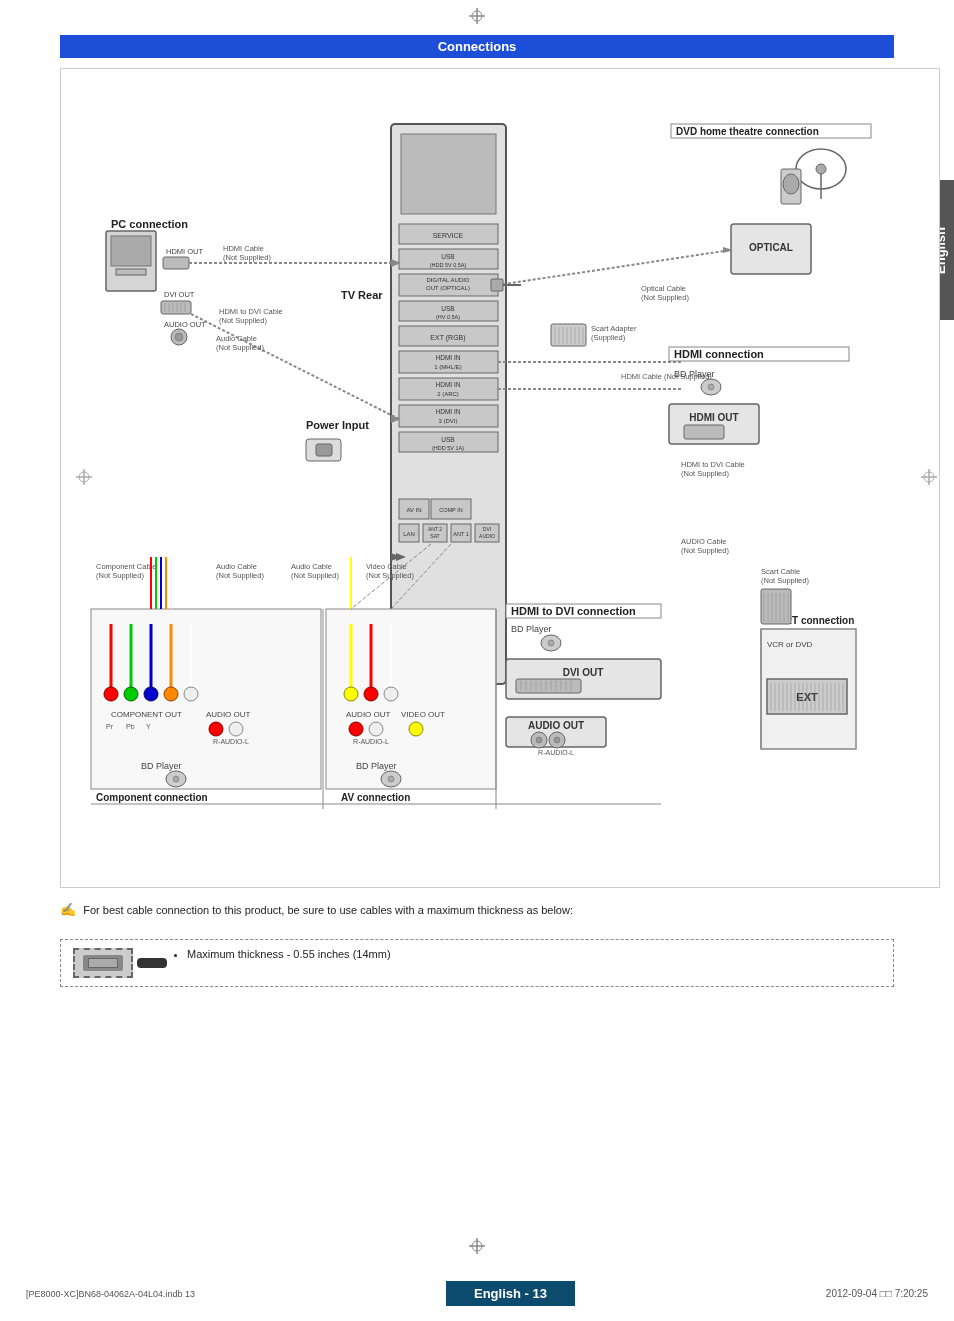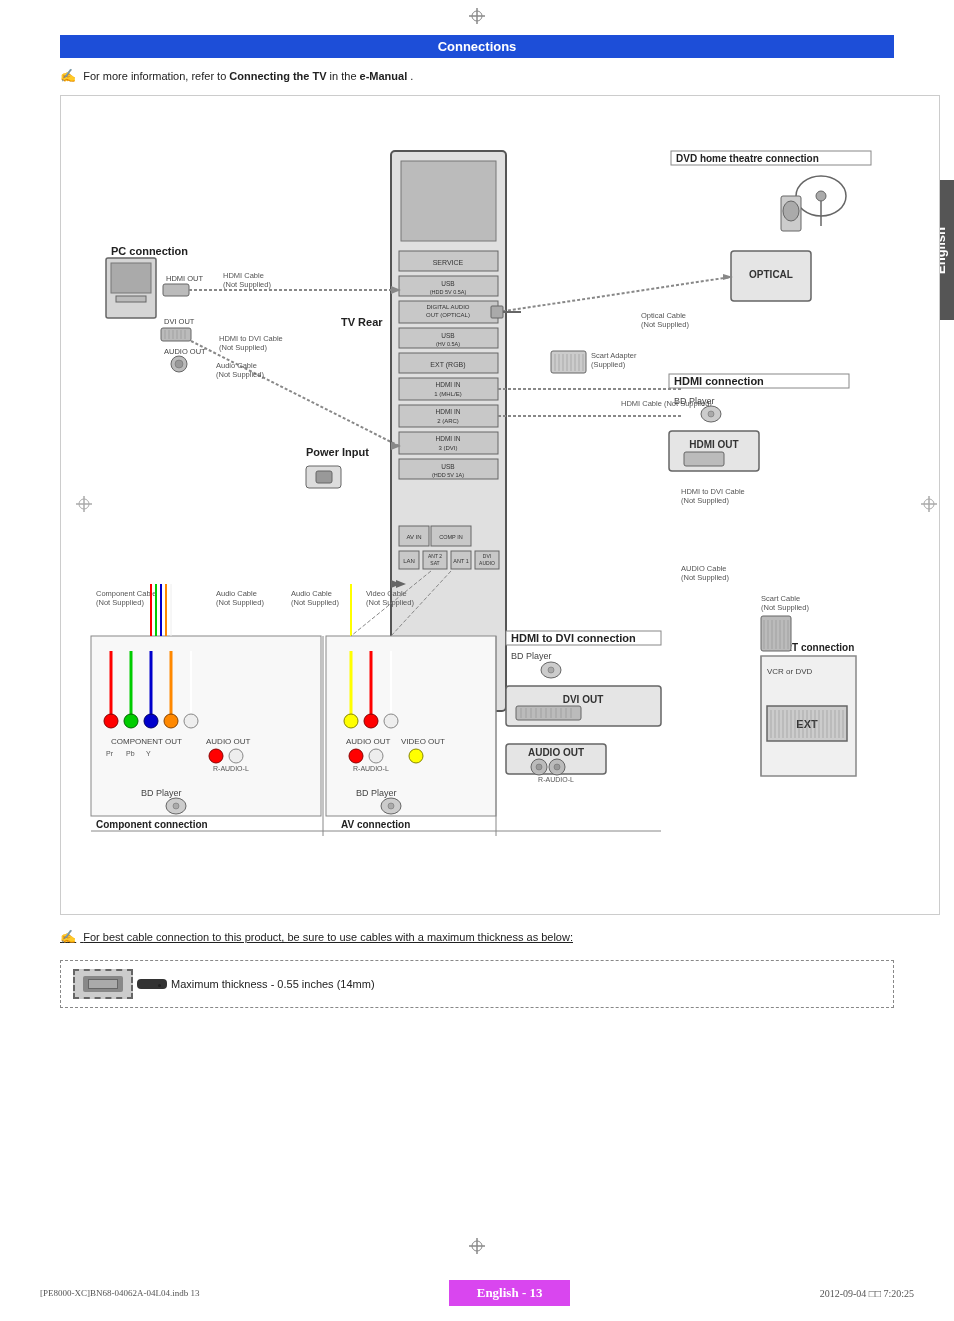--- a/index.html
+++ b/index.html
@@ -58,25 +58,24 @@
     }
 
     
     .bottom-note {
       margin-top: 12px;
       font-size: 11px;
     }
 
     .cable-box {
       display: flex;
-      align-items: center;
       border: 1px dashed #888;
       padding: 8px 12px;
       margin-top: 8px;
-      gap: 4px;
+      gap: 20px;
     }
 
     .main-content {
       padding: 15px 30px 80px 30px;
     }
 
     .diagram-wrapper {
       position: relative;
       width: 880px;
       margin: 0 auto;
@@ -99,28 +98,20 @@
         <circle cx="8" cy="8" r="5" fill="none" stroke="#888" stroke-width="1"></circle>
       </svg>
   </div>
 
   <div class="main-content">
 
     <div class="connections-header">
       <span>Connections</span>
     </div>
 
-    <div class="note-line">
-      <span style="font-size:13px; margin-right:4px;">✍</span>
-      <span>For more information, refer to </span>
-      <strong>Connecting the TV</strong>
-      <span> in the </span>
-      <strong>e-Manual</strong>
-      <span>.</span>
-    </div>
 
     <div class="diagram-wrapper">
       <svg width="880" height="820" style="border:1px solid #ccc; background:#fff;">
 
         <rect x="330" y="55" width="115" height="560" rx="4" fill="#e0e0e0" stroke="#555" stroke-width="2"></rect>
 
         <rect x="340" y="65" width="95" height="80" fill="#bbb" stroke="#777" stroke-width="1"></rect>
 
         <rect x="338" y="155" width="99" height="20" fill="#c8c8c8" stroke="#666" stroke-width="1"></rect>
         <text x="387" y="169" text-anchor="middle" font-size="7" fill="#333">SERVICE</text>
@@ -443,21 +434,21 @@
           <circle cx="8" cy="8" r="5" fill="none" stroke="#aaa" stroke-width="1"></circle>
         </g>
 
         <line x1="390" y1="475" x2="330" y2="540" stroke="#888" stroke-width="1" stroke-dasharray="4,2"></line>
         <line x1="370" y1="475" x2="290" y2="540" stroke="#888" stroke-width="1" stroke-dasharray="4,2"></line>
 
       </svg>
     </div>
 
     <div class="bottom-note">
-      <div style="margin-bottom:16px;text-decoration:underline;">
+      <div style="margin-bottom:22px;">
         <span style="font-size:13px; margin-right:4px;">✍</span>
         <span>For best cable connection to  this product, be sure to use cables with a maximum thickness as below:</span>
       </div>
       <div class="cable-box">
 
         <div style="display:flex;align-items:center;gap:4px;">
           <div style="width:60px;height:30px;border:2px dashed #666;background:#ccc;display:flex;align-items:center;justify-content:center;">
             <div style="width:40px;height:16px;background:#888;border-radius:2px;display:flex;align-items:center;justify-content:center;">
               <div style="width:30px;height:10px;background:#aaa;border:1px solid #666;"></div>
             </div>
@@ -467,24 +458,24 @@
         <ul>
           <li>
             <span>Maximum thickness - 0.55 inches (14mm)</span>
           </li>
         </ul>
       </div>
     </div>
 
   </div>
 
-  <div style="position:absolute;bottom:15px;left:0;right:0;display:flex;justify-content:flex-start;align-items:center;padding:0 40px;font-family:Liberation Serif, serif;">
+  <div style="position:absolute;bottom:15px;left:0;right:0;display:flex;justify-content:flex-start;align-items:center;padding:0 26px;">
     <span style="font-size:9px;color:#555;">[PE8000-XC]BN68-04062A-04L04.indb   13</span>
     <div style="display:flex;justify-content:center;flex:1;">
-      <div style="background:#d946ef;color:white;font-weight:bold;padding:5px 28px;font-size:13px;">
+      <div style="background:#0c4a6e;color:white;font-weight:bold;padding:5px 28px;font-size:13px;">
         <span>English - 13</span>
       </div>
     </div>
 
     <div style="position:absolute;left:50%;bottom:50px;transform:translateX(-50%);">
       <svg width="16" height="16">
           <line x1="8" y1="0" x2="8" y2="16" stroke="#888" stroke-width="1.5"></line>
           <line x1="0" y1="8" x2="16" y2="8" stroke="#888" stroke-width="1.5"></line>
           <circle cx="8" cy="8" r="5" fill="none" stroke="#888" stroke-width="1"></circle>
         </svg>

